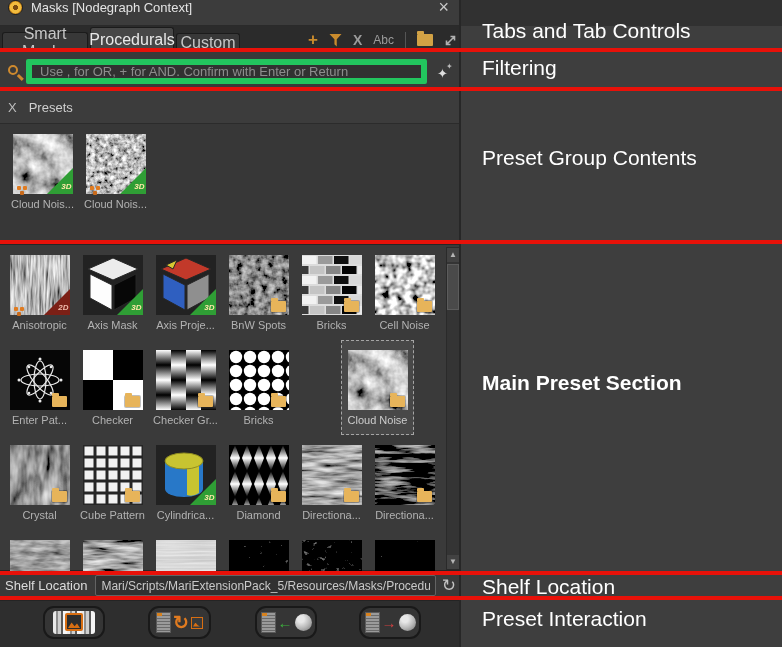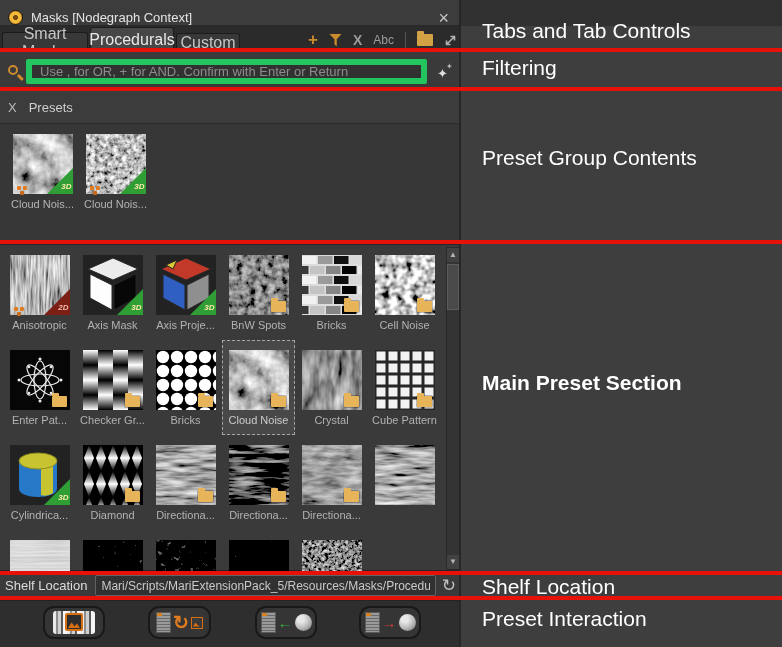--- a/index.html
+++ b/index.html
@@ -3,21 +3,21 @@
 <meta charset="utf-8">
 <style>
   html,body{margin:0;padding:0;background:#222;}
   *{box-sizing:border-box;font-family:"Liberation Sans",sans-serif;}
   #stage{position:relative;width:782px;height:647px;background:#3e3e3e;overflow:hidden;}
 
   
   #panel{position:absolute;left:0;top:0;width:461px;height:647px;background:#333;}
 
   .titlebar{position:absolute;left:0;top:0;width:461px;height:26px;background:#3c3c3c;
-    border-bottom:1px solid #2a2a2a;display:flex;align-items:flex-end;padding:0 8px;}
+    border-bottom:1px solid #2a2a2a;display:flex;align-items:flex-start;padding:0 8px;}
   .mari-logo{width:15px;height:15px;border-radius:50%;
     background:radial-gradient(circle at 50% 50%, #7a4a10 0 2.5px, #f2bc3e 2.5px 5.5px, #df9a22 5.5px);
     border:1px solid #1f1f1f;margin-right:8px;flex:none;}
   .title-text{color:#e4e4e4;font-size:13px;}
   .close-x{margin-left:auto;color:#c9c9c9;font-size:18px;line-height:14px;cursor:default;padding:0 4px;}
 
   .tabbar{position:absolute;left:0;top:26px;width:461px;height:26px;background:#2b2b2b;}
   .tab{position:absolute;bottom:0;border:1px solid #1b1b1b;border-bottom:none;
     border-radius:3px 3px 0 0;color:#c6c6c6;font-size:16px;text-align:center;
     display:flex;align-items:center;justify-content:center;background:#383838;}
@@ -52,21 +52,21 @@
   .groupbody{position:absolute;left:0;top:124px;width:461px;height:120px;background:#373737;
     border-bottom:1px solid #2e2e2e;display:flex;align-items:flex-start;padding-left:6px;overflow:hidden;}
 
   .mainsection{position:absolute;left:0;top:244px;width:461px;height:327px;background:#3a3a3a;
     border-top:1px solid #262626;border-bottom:1px solid #262626;}
   .grid{position:absolute;left:3px;top:0;width:440px;height:327px;display:flex;flex-wrap:wrap;
     align-content:flex-start;overflow:hidden;}
 
   .cell{width:73px;height:95px;display:flex;flex-direction:column;align-items:center;
     border:1px solid transparent;}
-  .cell.sel{border:1px dashed #a5a5a5;background:#484848;}
+  .cell.sel{border:1px dashed #a5a5a5;background:#484848;margin-left:46px;}
   .thumb{position:relative;width:60px;height:60px;margin-top:9px;flex:none;background:#222;}
   .thumb svg{display:block;}
   .cell .plabel{margin-top:4px;font-size:11px;color:#b2b2b2;max-width:70px;white-space:nowrap;
     overflow:hidden;text-align:center;}
   .cell.sel .plabel{color:#cccccc;}
 
   
   .b-folder{position:absolute;right:3px;bottom:3px;width:15px;height:11px;background:#e7b45a;
     border-radius:1px;box-shadow:0 0 0 1px rgba(0,0,0,.25);}
   .b-folder::before{content:"";position:absolute;left:0;top:-3px;width:7px;height:3px;background:#e7b45a;border-radius:1px 1px 0 0;}
@@ -401,20 +401,31 @@
                   <circle cx="41" cy="43" r="1.3"></circle>
                 </g>
               </svg>
               <span class="b-folder"></span>
             </div>
             <div class="plabel">Enter Pat...</div>
           </div>
           <div class="cell">
             <div class="thumb">
               <svg width="60" height="60" viewBox="0 0 60 60">
+                <rect width="60" height="60" fill="#000"></rect>
+                <rect width="30" height="30" fill="#fff"></rect>
+                <rect x="30" y="30" width="30" height="30" fill="#fff"></rect>
+              </svg>
+              <span class="b-folder"></span>
+            </div>
+            <div class="plabel">Checker</div>
+          </div>
+          <div class="cell">
+            <div class="thumb">
+              <svg width="60" height="60" viewBox="0 0 60 60">
                 <defs>
                   <linearGradient id="ga11" x1="0" y1="0" x2="0" y2="1">
                     <stop offset="0" stop-color="#fff"></stop>
                     <stop offset="1" stop-color="#000"></stop>
                   </linearGradient>
                   <linearGradient id="gb11" x1="0" y1="0" x2="0" y2="1">
                     <stop offset="0" stop-color="#000"></stop>
                     <stop offset="1" stop-color="#fff"></stop>
                   </linearGradient>
                 </defs>

